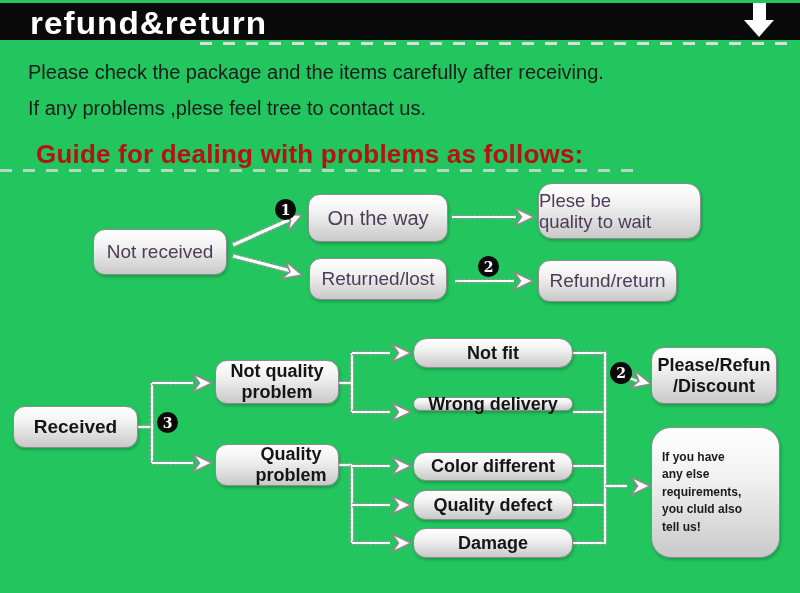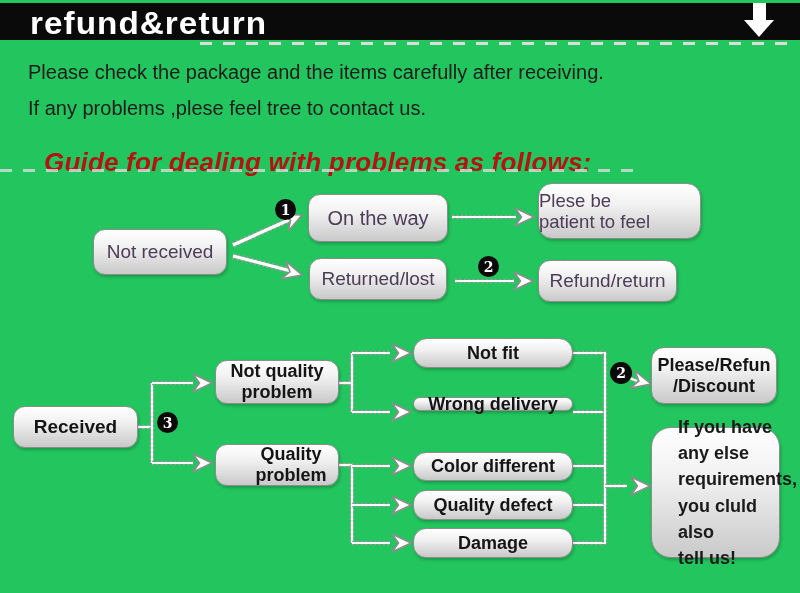--- a/index.html
+++ b/index.html
@@ -19,22 +19,22 @@
   
   .dash{position:absolute;height:3px;
         background:repeating-linear-gradient(90deg,#dcdcdc 0 12px,transparent 12px 23px);}
   .d1{left:200px;top:42px;width:595px;}
   .d2{left:0px;top:169px;width:640px;opacity:.8;}
 
   
   .intro{position:absolute;left:28px;margin:0;font-size:20px;color:#1c1c1c;}
   .intro1{top:61px;}
   .intro2{top:97px;}
-  .guide{position:absolute;left:28px;top:131px;margin:16px;font-size:26px;font-weight:bold;
-         color:#b51212;letter-spacing:.2px;font-style:italic;}
+  .guide{position:absolute;left:28px;top:131px;margin:8px;font-size:26px;font-weight:bold;
+         color:#b51212;letter-spacing:.2px;}
 
   
   .fbox{position:absolute;z-index:2;box-sizing:border-box;
         display:flex;flex-direction:column;justify-content:center;align-items:center;
         background:linear-gradient(180deg,#ffffff 0%,#f1f1f1 38%,#c9c9c9 100%);
         border:1.6px solid #8d8d8d;border-radius:12px;
         box-shadow:1px 2px 3px rgba(0,0,0,.22);
         font-size:19px;line-height:1.15;text-align:center;}
   .purple{color:#4d3c58;}
   .black{color:#151515;font-weight:bold;}
@@ -49,22 +49,22 @@
 
   .b-received{left:13px;top:406px;width:125px;height:42px;}
   .b-not-quality{left:215px;top:360px;width:124px;height:44px;font-size:18px;}
   .b-quality{left:215px;top:444px;width:124px;height:42px;font-size:18px;padding-left:28px;}
   .b-not-fit{left:413px;top:338px;width:160px;height:30px;font-size:18px;border-radius:14px;}
   .b-wrong-delivery{left:413px;top:397px;width:160px;height:14px;font-size:18px;border-radius:14px;}
   .b-color-different{left:413px;top:452px;width:160px;height:29px;font-size:18px;border-radius:13px;}
   .b-quality-defect{left:413px;top:490px;width:160px;height:30px;font-size:18px;border-radius:13px;}
   .b-damage{left:413px;top:528px;width:160px;height:30px;font-size:18px;border-radius:13px;}
   .b-resen{left:651px;top:347px;width:126px;height:57px;font-size:18px;border-radius:13px;}
-  .b-note{left:651px;top:427px;width:129px;height:131px;font-size:18px;border-radius:20px;
-          align-items:flex-start;text-align:left;padding-left:26px;line-height:1.45;font-weight:bold;}
+  .b-note{left:651px;top:427px;width:129px;height:131px;font-size:12px;border-radius:20px;
+          align-items:flex-start;text-align:left;padding-left:10px;line-height:1.45;font-weight:bold;}
 
   
   .badge{position:absolute;z-index:3;width:21px;height:21px;border-radius:50%;
          background:#0a0a0a;color:#ffffff;display:flex;align-items:center;justify-content:center;
          font-size:14px;font-weight:bold;font-family:"DejaVu Serif", serif;}
   .bg1{left:275px;top:199px;}
   .bg2a{left:478px;top:256px;}
   .bg3{left:157px;top:412px;}
   .bg2b{left:610px;top:362px;width:22px;height:22px;}
 
@@ -176,21 +176,21 @@
     <span class="ln">On the way</span>
   </div>
   <div class="fbox purple b-not-received">
     <span class="ln">Not received</span>
   </div>
   <div class="fbox purple b-returned-lost">
     <span class="ln">Returned/lost</span>
   </div>
   <div class="fbox purple align-left b-patient">
     <span class="ln">Plese be</span>
-    <span class="ln">patient to feel</span>
+    <span class="ln">quality to wait</span>
   </div>
   <div class="fbox purple b-refund-return">
     <span class="ln">Refund/return</span>
   </div>
 
   <div class="fbox black b-received">
     <span class="ln">Received</span>
   </div>
   <div class="fbox black b-not-quality">
     <span class="ln">Not quality</span>

